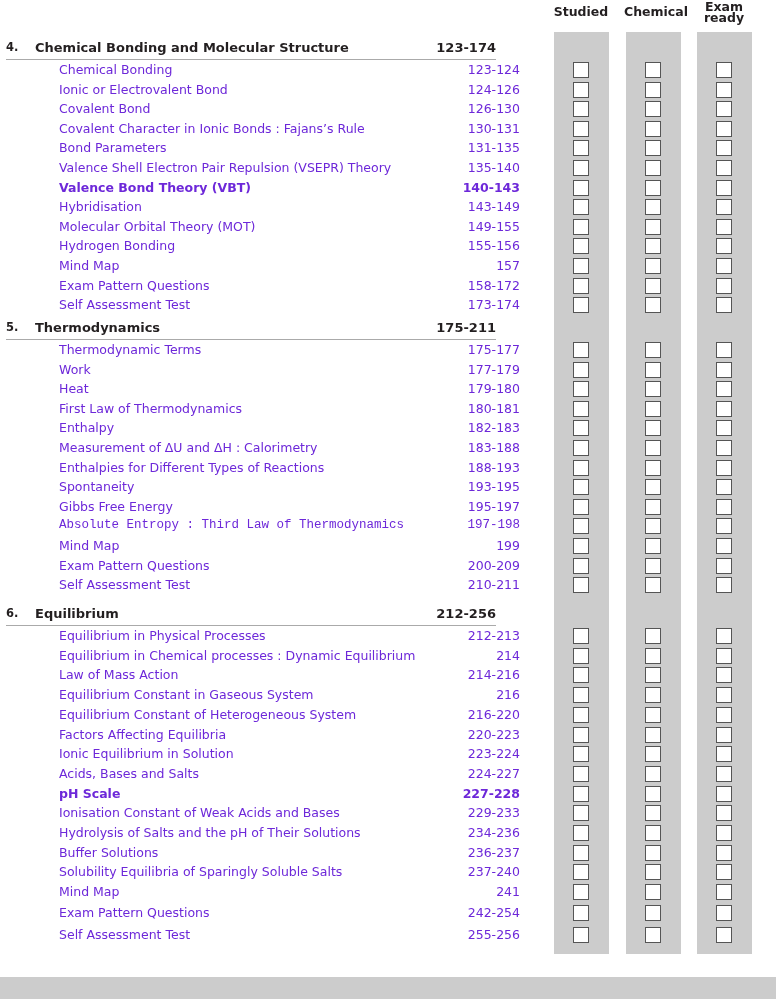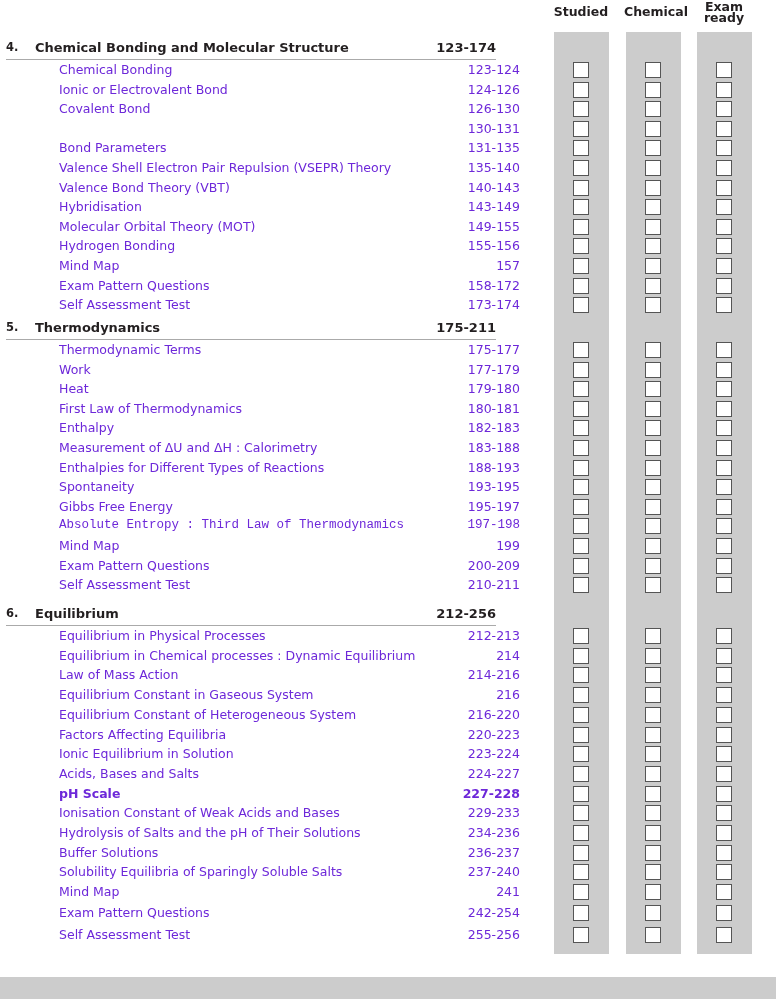--- a/index.html
+++ b/index.html
@@ -172,31 +172,32 @@
     </div>
     <div class="row" style="top: 81.6px;">
       <span class="name">Ionic or Electrovalent Bond</span>
       <span class="pages">124-126</span>
     </div>
     <div class="row" style="top: 101.2px;">
       <span class="name">Covalent Bond</span>
       <span class="pages">126-130</span>
     </div>
     <div class="row" style="top: 120.8px;">
+      <span class="name">Covalent Character in Ionic Bonds : Fajans’s Rule</span>
       <span class="pages">130-131</span>
     </div>
     <div class="row" style="top: 140.4px;">
       <span class="name">Bond Parameters</span>
       <span class="pages">131-135</span>
     </div>
     <div class="row" style="top: 160px;">
       <span class="name">Valence Shell Electron Pair Repulsion (VSEPR) Theory</span>
       <span class="pages">135-140</span>
     </div>
-    <div class="row" style="top: 179.6px;">
+    <div class="row" style="top: 179.6px; font-weight: bold;">
       <span class="name">Valence Bond Theory (VBT)</span>
       <span class="pages">140-143</span>
     </div>
     <div class="row" style="top: 199.2px;">
       <span class="name">Hybridisation</span>
       <span class="pages">143-149</span>
     </div>
     <div class="row" style="top: 218.8px;">
       <span class="name">Molecular Orbital Theory (MOT)</span>
       <span class="pages">149-155</span>

